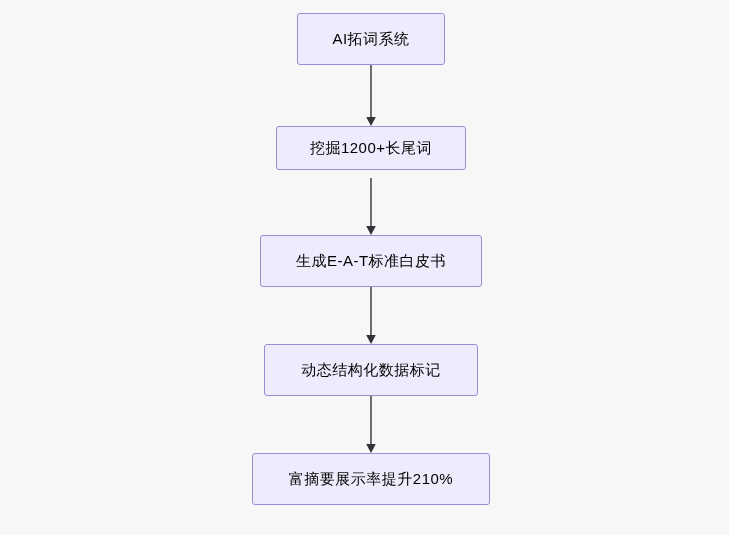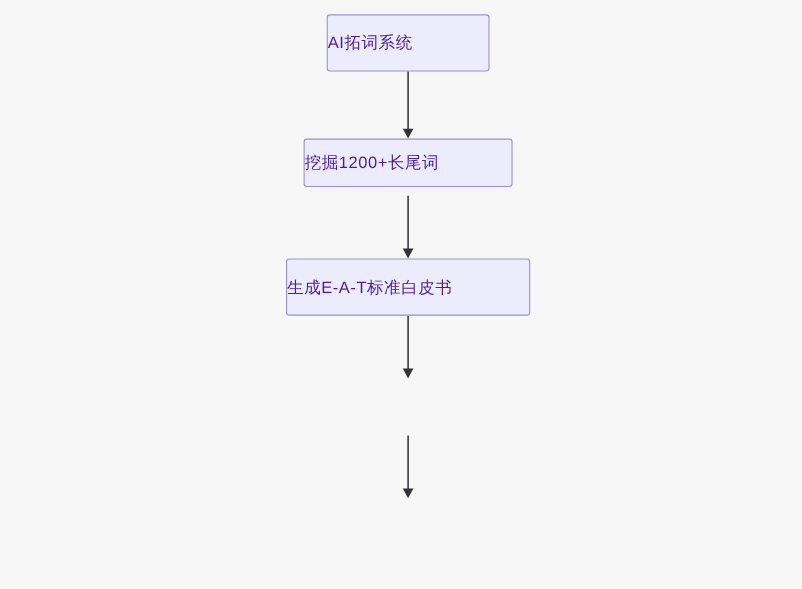--- a/index.html
+++ b/index.html
@@ -19,21 +19,22 @@
     height: 535px;
   }
   .node {
     position: absolute;
     box-sizing: border-box;
     background: #ececfd;
     border: 1px solid #9a8fd4;
     border-radius: 3px;
     display: flex;
     align-items: center;
-    color: #4c1d95;
+    justify-content: center;
+    color: #000000;
     font-size: 15px;
     letter-spacing: 0.5px;
     white-space: nowrap;
   }
   .edge {
     position: absolute;
     overflow: visible;
   }
   .edge line {
     stroke: #333338;
@@ -65,13 +66,19 @@
     </svg>
     <div class="node" style="left: 297px; top: 13px; width: 148px; height: 52px; background: rgb(236, 236, 253); border-color: rgb(154, 143, 212);">
       <span>AI拓词系统</span>
     </div>
     <div class="node" style="left: 276px; top: 126px; width: 190px; height: 44px; background: rgb(236, 236, 253); border-color: rgb(154, 143, 212);">
       <span>挖掘1200+长尾词</span>
     </div>
     <div class="node" style="left: 260px; top: 235px; width: 222px; height: 52px; background: rgb(236, 236, 253); border-color: rgb(154, 143, 212);">
       <span>生成E-A-T标准白皮书</span>
     </div>
+    <div class="node" style="left: 264px; top: 344px; width: 214px; height: 52px; background: rgb(236, 236, 253); border-color: rgb(154, 143, 212);">
+      <span>动态结构化数据标记</span>
+    </div>
+    <div class="node" style="left: 252px; top: 453px; width: 238px; height: 52px; background: rgb(236, 236, 253); border-color: rgb(154, 143, 212);">
+      <span>富摘要展示率提升210%</span>
+    </div>
   </div>
 
 </body></html>

